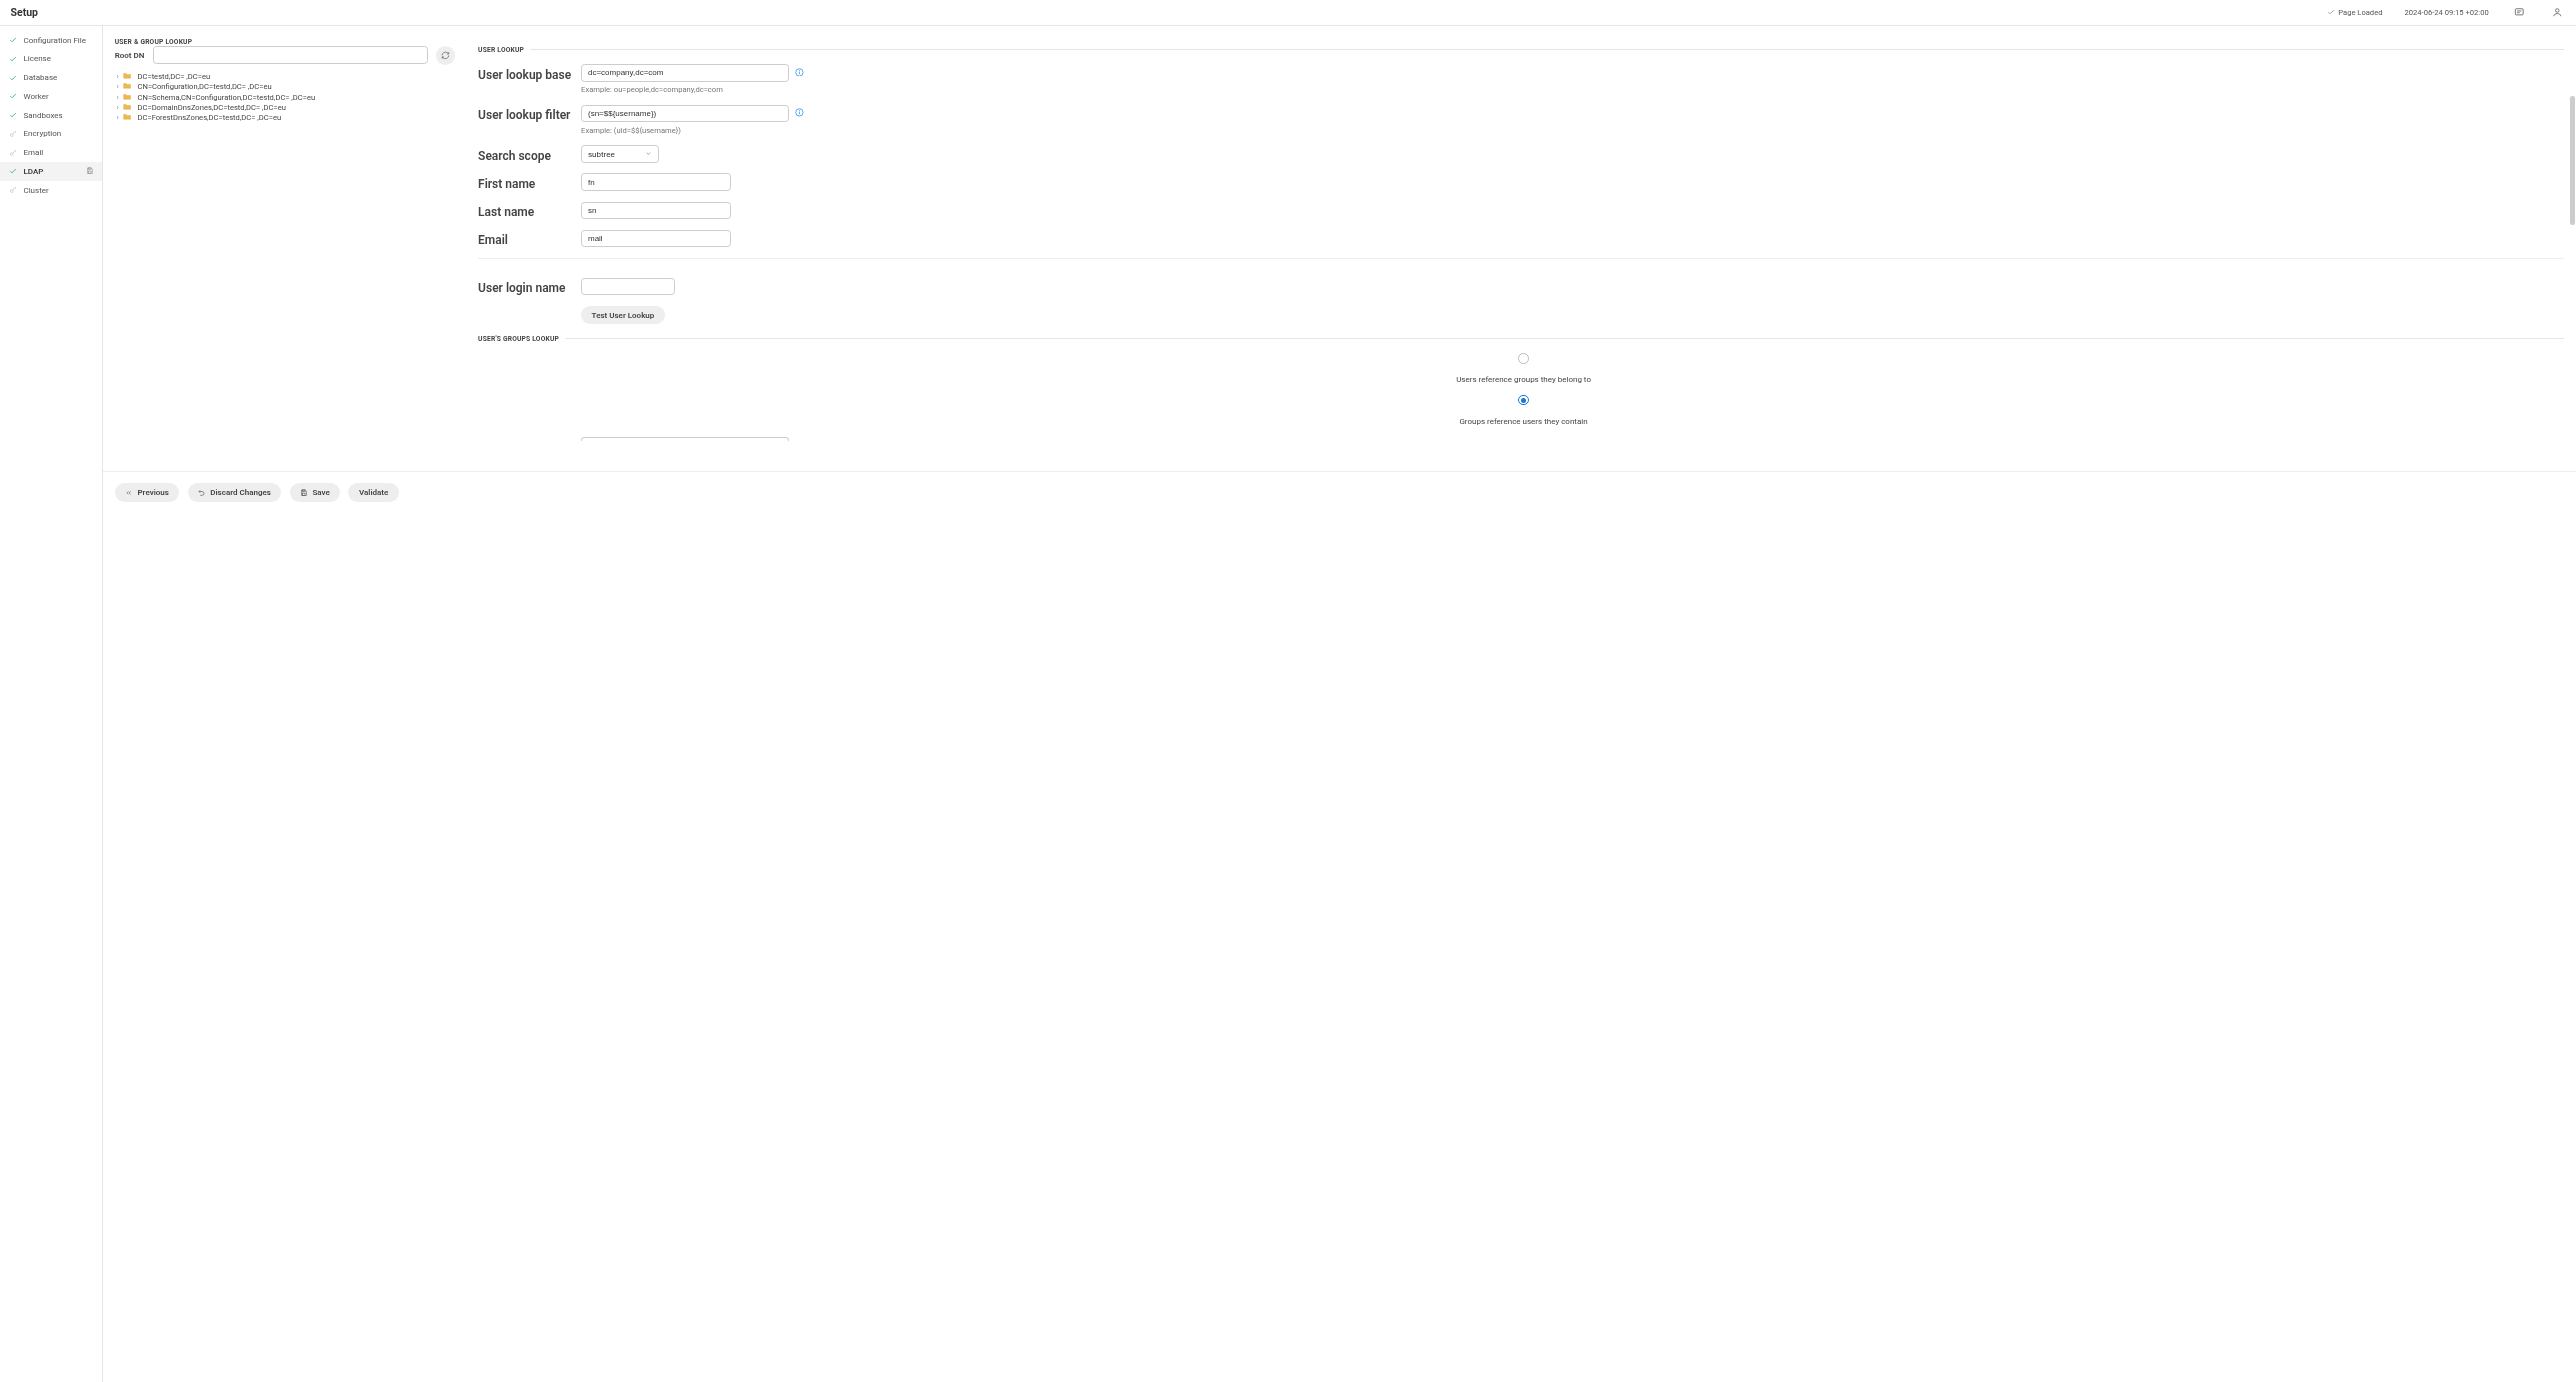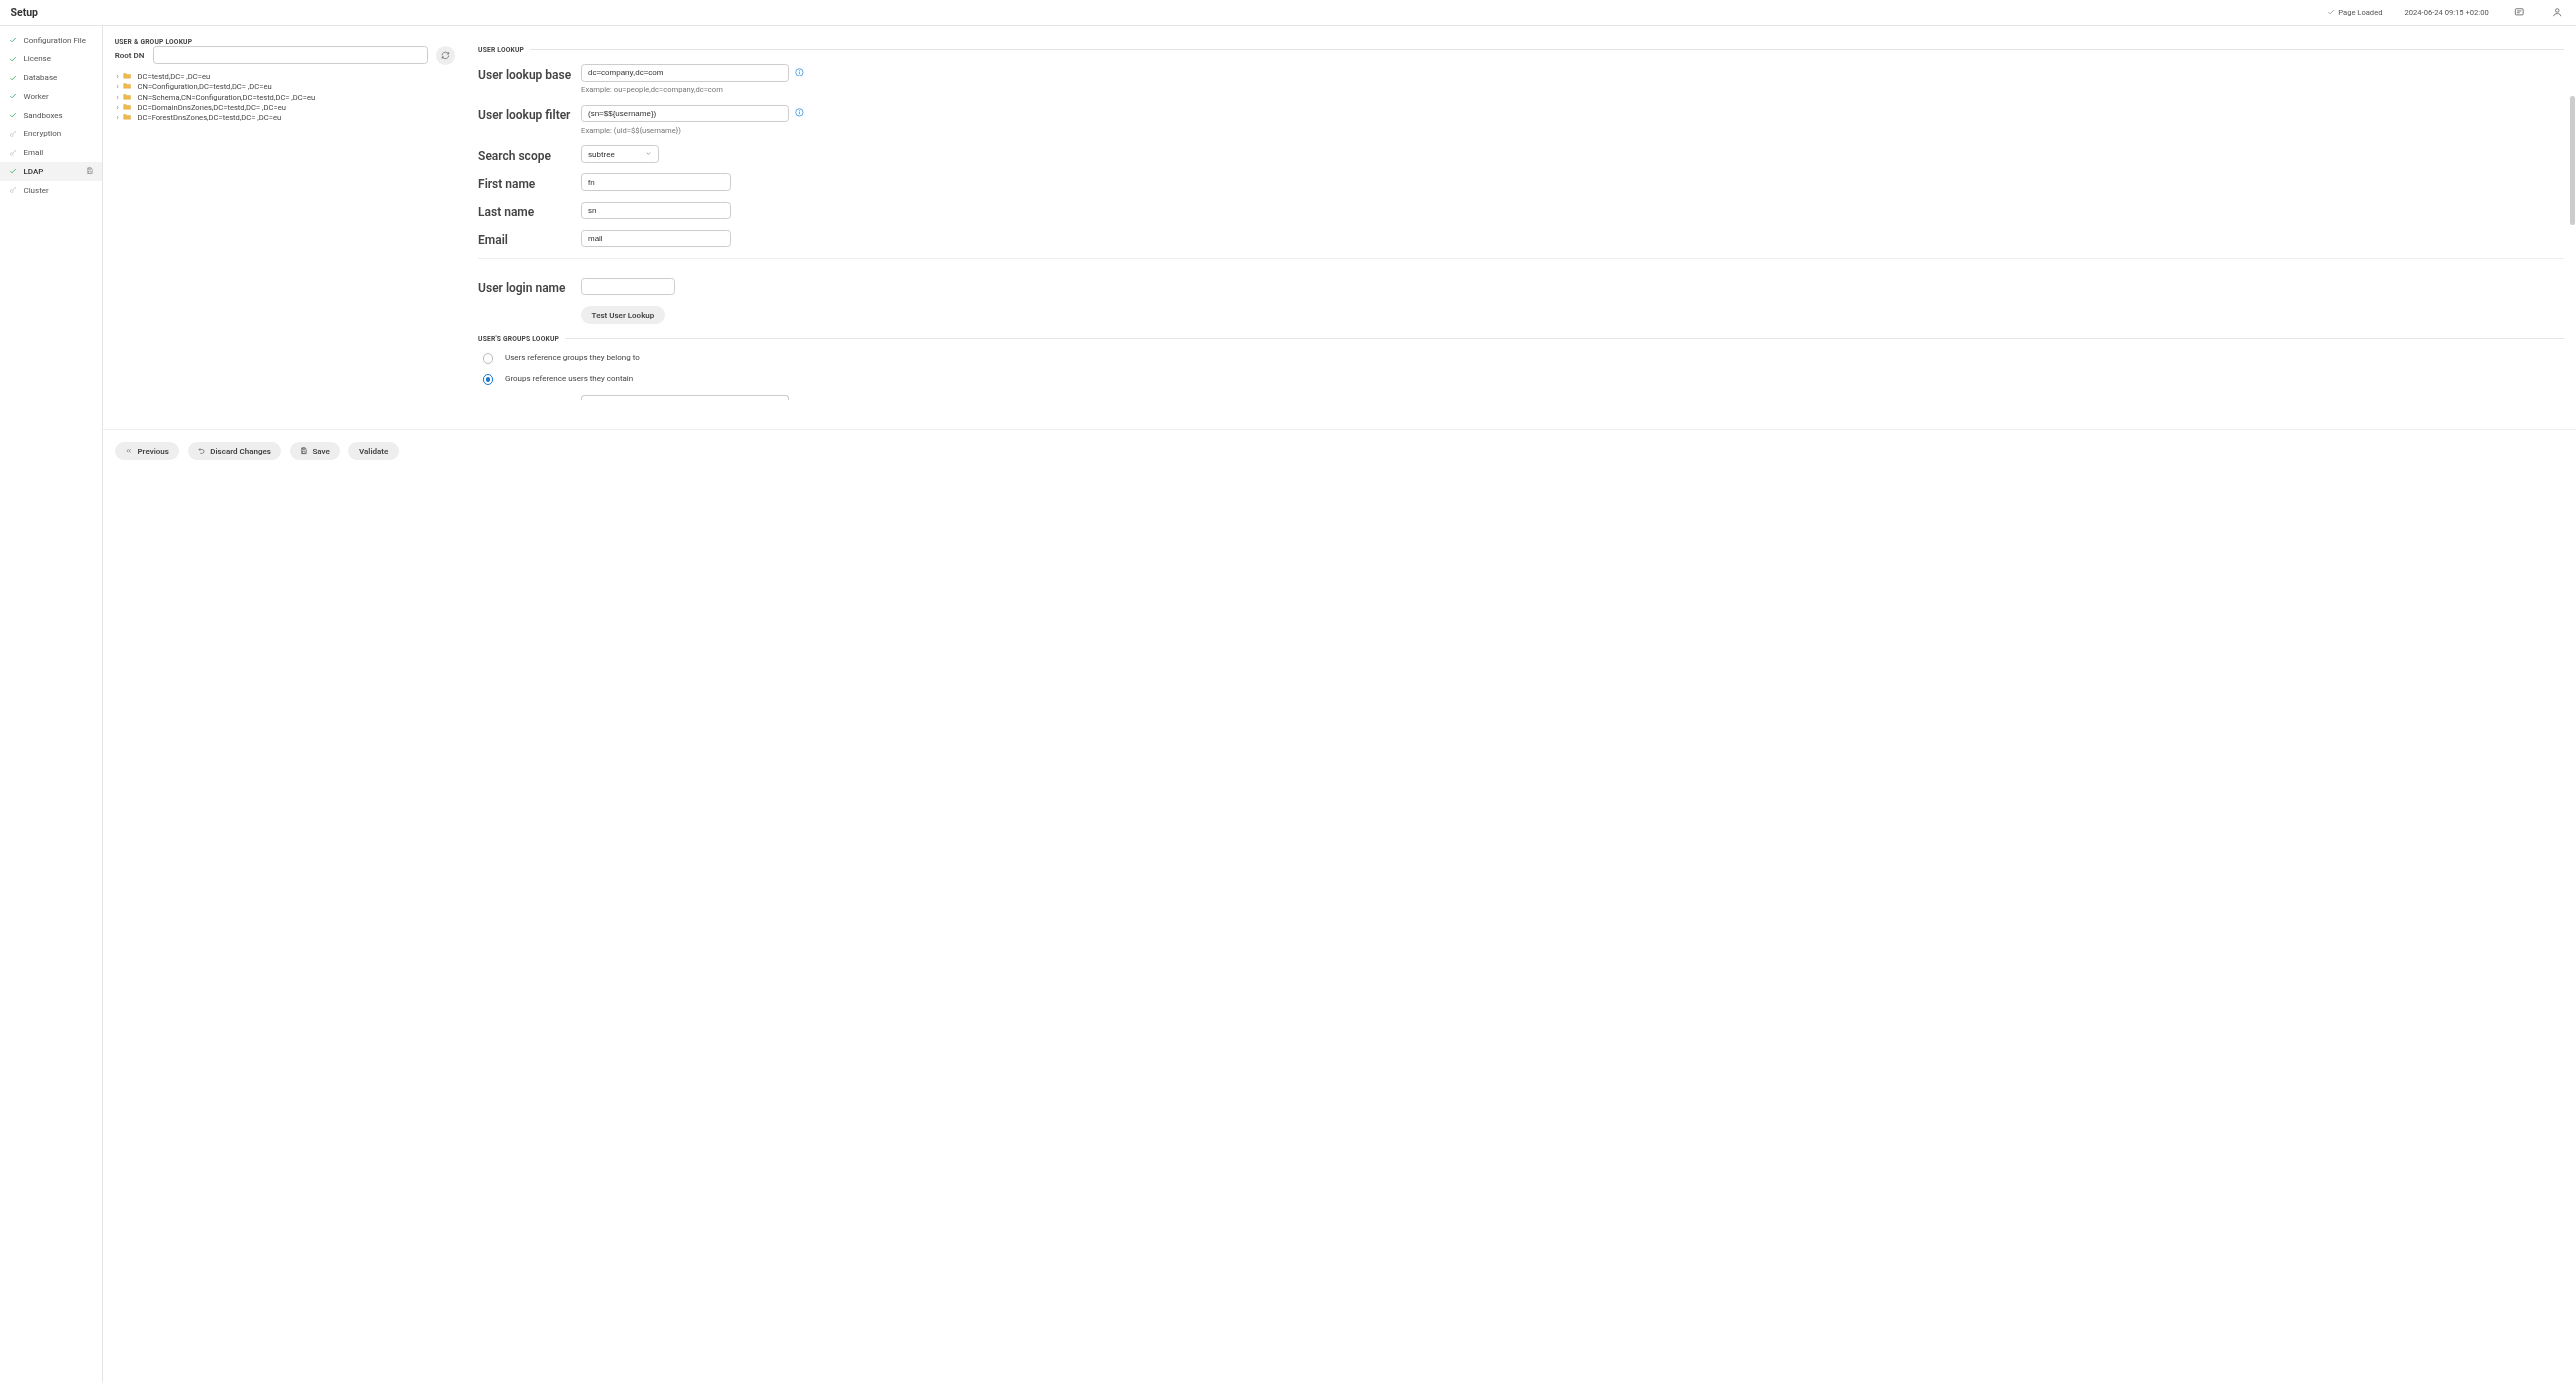--- a/index.html
+++ b/index.html
@@ -89,21 +89,21 @@
     position:relative; width:78px; height:17.6px; border:0.6px solid #ccc; border-radius:3.5px;
     display:flex; align-items:center; padding:0 5.9px; font-size:8px; cursor:pointer;
   }
   .select .caret { margin-left:auto; color:#666; }
   .pill-btn {
     display:inline-flex; align-items:center; gap:4.7px;
     background:#eee; border-radius:10.5px; padding:4.7px 10.5px; font-size:8px; font-weight:600; color:#444; cursor:pointer;
   }
   .pill-btn svg { flex-shrink:0; }
 
-  .radio-row { display:flex; align-items:flex-start; gap:11.7px; margin: 0 0 10.5px 4.7px; }
+  .radio-row { display:flex; align-items:center; gap:11.7px; margin: 0 0 10.5px 4.7px; flex-direction: column; }
   .radio {
     width:10.5px; height:10.5px; border-radius:50%; border:0.9px solid #bbb; display:flex;align-items:center;justify-content:center; cursor:pointer;
   }
   .radio.checked { border-color:#1976d2; }
   .radio.checked::after { content:""; width:4.7px; height:4.7px; border-radius:50%; background:#1976d2; }
   .radio-label { font-size:8px; color:#444; }
 
   
   .footer {
     position:sticky; bottom:0; left:0; right:0; background:#fff;

